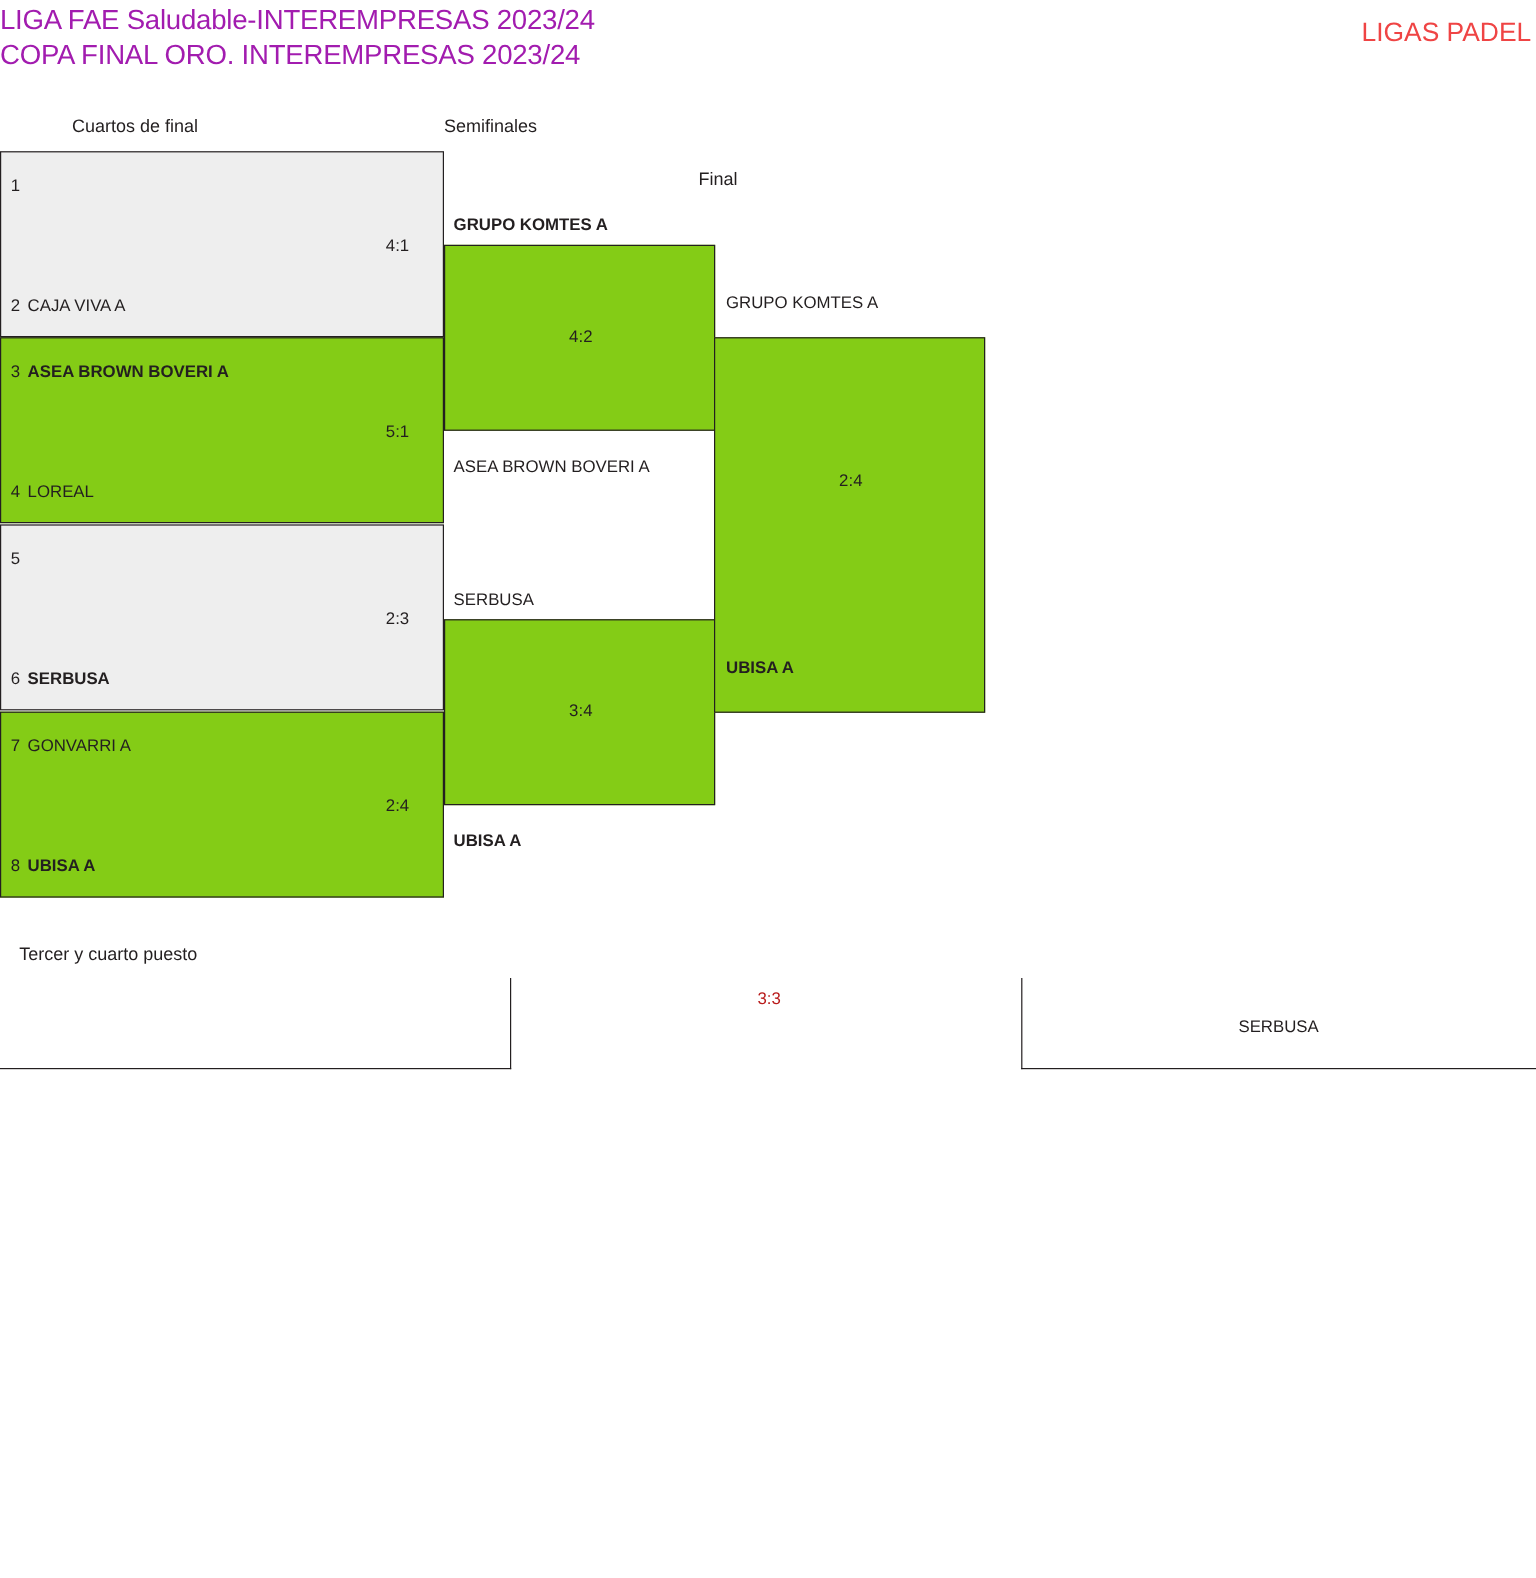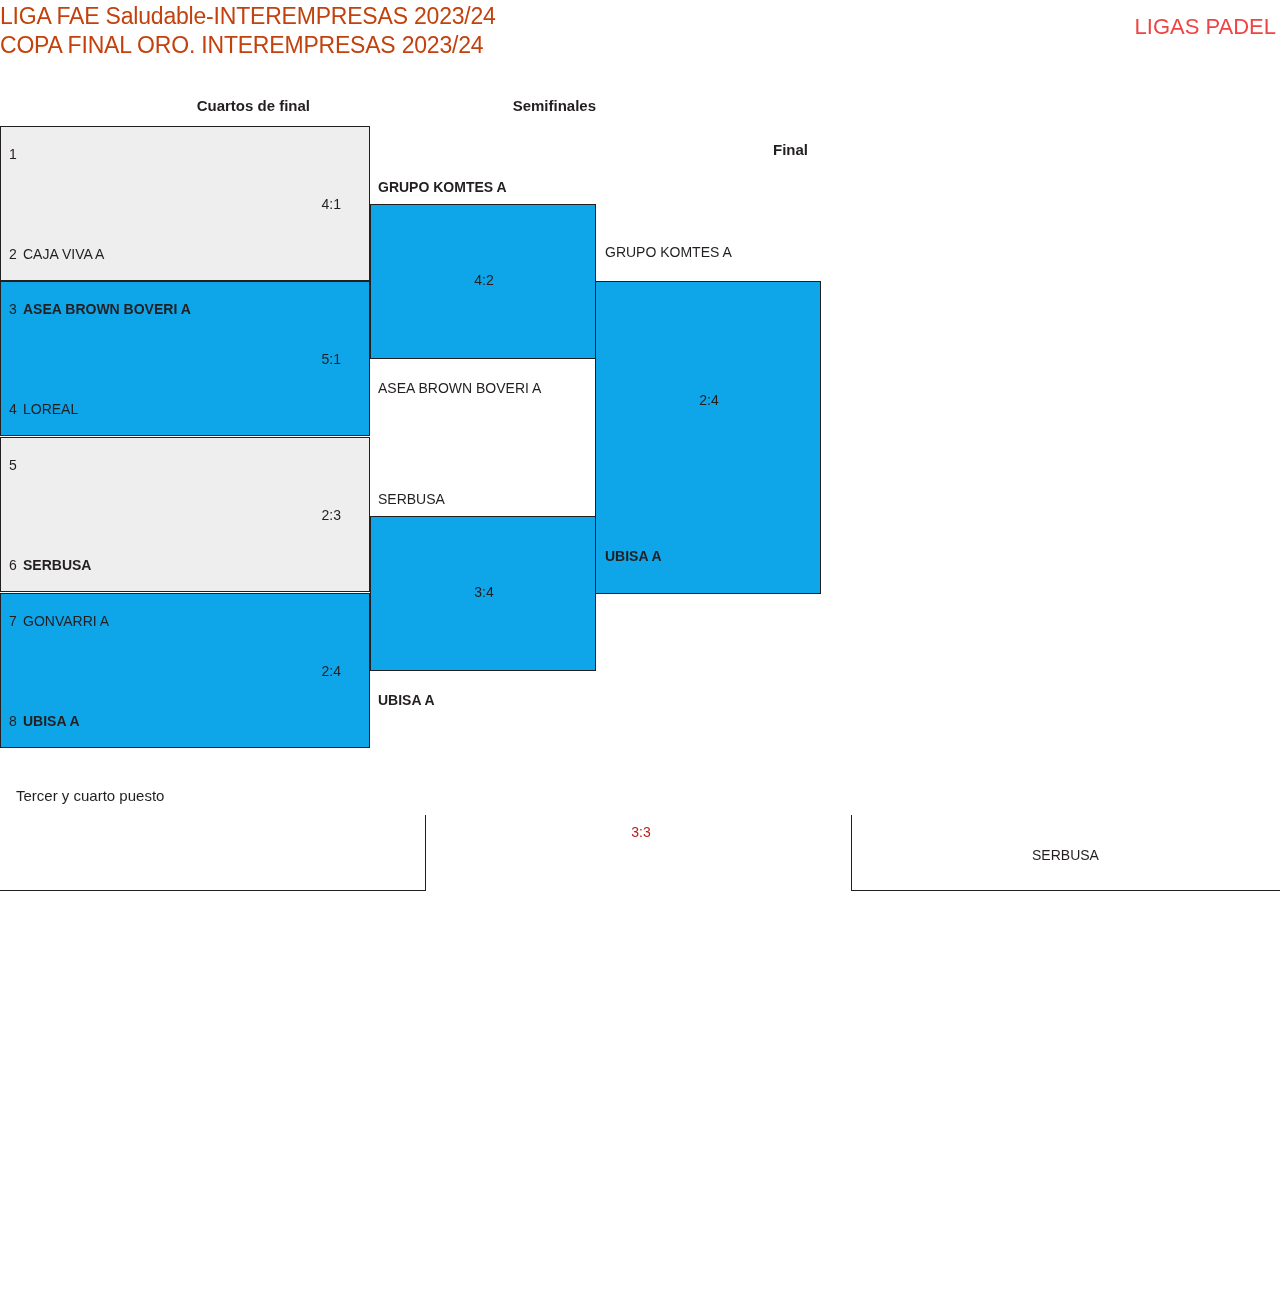--- a/index.html
+++ b/index.html
@@ -20,21 +20,21 @@
   
   #header-title {
     position: absolute;
     left: 0px;
     top: 2px;
     width: 820px;
     font-size: 23px;
     line-height: 29px;
     font-weight: 400;
     letter-spacing: -0.2px;
-    color: #c2410c;
+    color: #a21caf;
   }
   #header-title .title-line { display: block; white-space: nowrap; }
 
   #brand-label {
     position: absolute;
     right: 4px;
     top: 15px;
     font-size: 22px;
     line-height: 23px;
     letter-spacing: 0px;
@@ -42,33 +42,32 @@
     white-space: nowrap;
   }
 
   
   .round-header {
     position: absolute;
     font-size: 15px;
     line-height: 18px;
     color: #231f20;
     white-space: nowrap;
-    text-align: right;
-    font-weight: bold;
+    text-align: left;
   }
   #round-header-0 { left: 60px;  top: 97px; width: 250px; }
   #round-header-1 { left: 370px; top: 97px; width: 226px; }
   #round-header-2 { left: 582px; top: 97px; width: 226px; margin-top: 44px; }
 
   
   .match-box {
     position: absolute;
     box-sizing: border-box;
     border: 1px solid #231f20;
-    background: #0ea5e9;
+    background: #84cc16;
   }
   .match-box.shaded { background: #eeeeee; }
 
   
   .slot {
     position: absolute;
     left: 0;
     width: 100%;
     box-sizing: border-box;
     display: flex;

